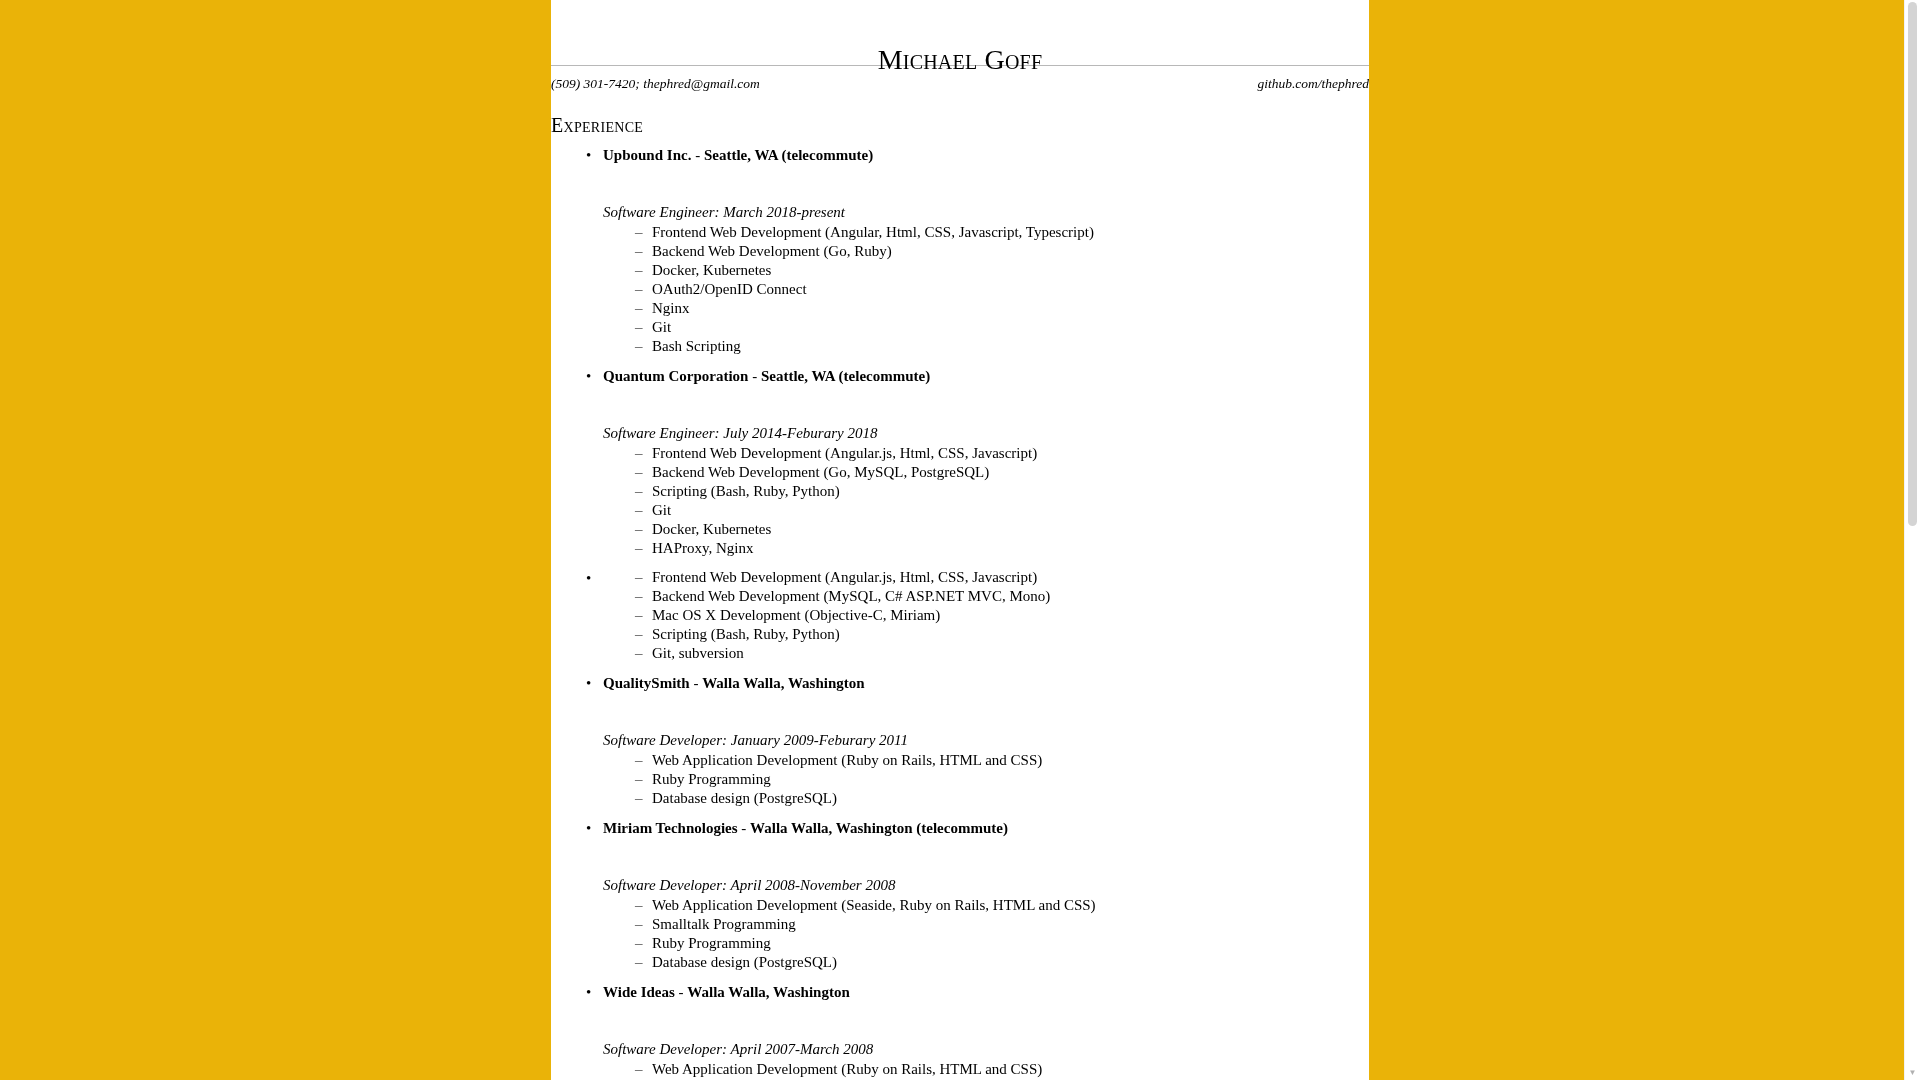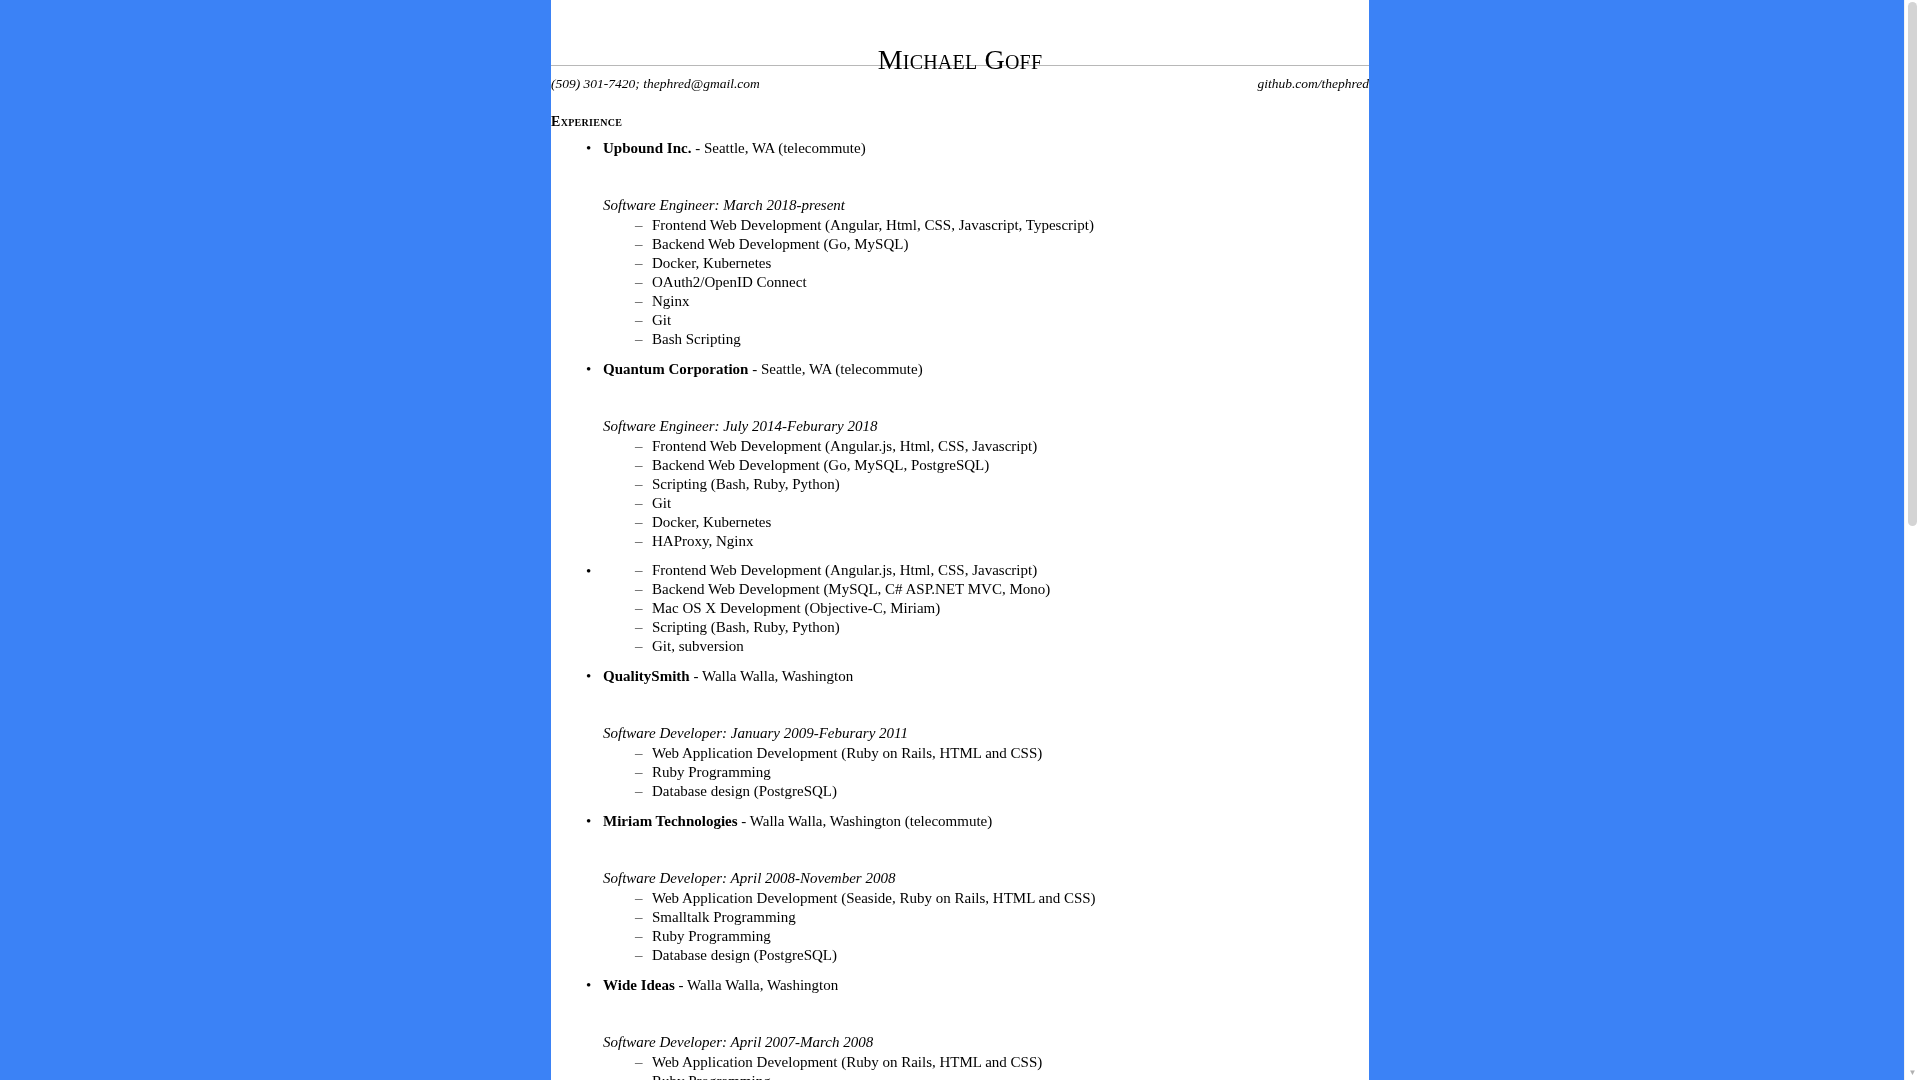--- a/index.html
+++ b/index.html
@@ -12,21 +12,21 @@
   }
   body {
     font-family: "Liberation Serif", "DejaVu Serif", serif;
     color: #000000;
   }
 
   .viewport {
     position: relative;
     width: 1920px;
     height: 1080px;
-    background: #3b82f6;
+    background: #eab308;
     overflow: hidden;
   }
 
   
   .page {
     position: absolute;
     left: 551px;
     top: 0;
     width: 818px;
     background: #ffffff;
@@ -63,22 +63,22 @@
     font-style: italic;
     font-size: 13.5px;
     margin-top: 10px;
   }
   .contact-left { white-space: nowrap; }
   .contact-right { white-space: nowrap; }
 
   
   .section-heading {
     font-variant: small-caps;
-    font-weight: bold;
-    font-size: 14px;
+    font-weight: normal;
+    font-size: 20px;
     margin-top: 22px;
     margin-bottom: 2px;
     letter-spacing: 0.3px;
   }
 
   
   ul.jobs {
     list-style: none;
     margin: 0;
     padding: 0 0 0 33px;
@@ -96,21 +96,21 @@
     font-size: 15px;
     line-height: 20.5px;
   }
   .job-title-line {
     font-size: 15px;
     line-height: 20.5px;
     white-space: nowrap;
   }
   .job-company { font-weight: bold; }
   .job-sep { font-weight: normal; }
-  .job-location { font-weight: normal; }
+  .job-location { font-weight: bold; }
   .job-role-line {
     font-style: italic;
     font-size: 15px;
     line-height: 20.5px;
     white-space: nowrap;
     margin-top: 36px;
   }
 
   ul.duties {
     list-style: none;
@@ -184,21 +184,21 @@
 
     <div class="section-heading">Experience</div>
 
     <ul class="jobs">
         <li class="job">
           <span class="job-bullet">•</span>
           <div class="job-title-line"><span class="job-company">Upbound Inc.</span><span class="job-sep"> - </span><span class="job-location">Seattle, WA (telecommute)</span></div>
           <div class="job-role-line">Software Engineer: March 2018-present</div>
           <ul class="duties">
             <li class="duty"><span class="duty-bullet">–</span><span>Frontend Web Development (Angular, Html, CSS, Javascript, Typescript)</span></li>
-            <li class="duty"><span class="duty-bullet">–</span><span>Backend Web Development (Go, MySQL)</span></li>
+            <li class="duty"><span class="duty-bullet">–</span><span>Backend Web Development (Go, Ruby)</span></li>
             <li class="duty"><span class="duty-bullet">–</span><span>Docker, Kubernetes</span></li>
             <li class="duty"><span class="duty-bullet">–</span><span>OAuth2/OpenID Connect</span></li>
             <li class="duty"><span class="duty-bullet">–</span><span>Nginx</span></li>
             <li class="duty"><span class="duty-bullet">–</span><span>Git</span></li>
             <li class="duty"><span class="duty-bullet">–</span><span>Bash Scripting</span></li>
           </ul>
         </li>
         <li class="job">
           <span class="job-bullet">•</span>
           <div class="job-title-line"><span class="job-company">Quantum Corporation</span><span class="job-sep"> - </span><span class="job-location">Seattle, WA (telecommute)</span></div>

